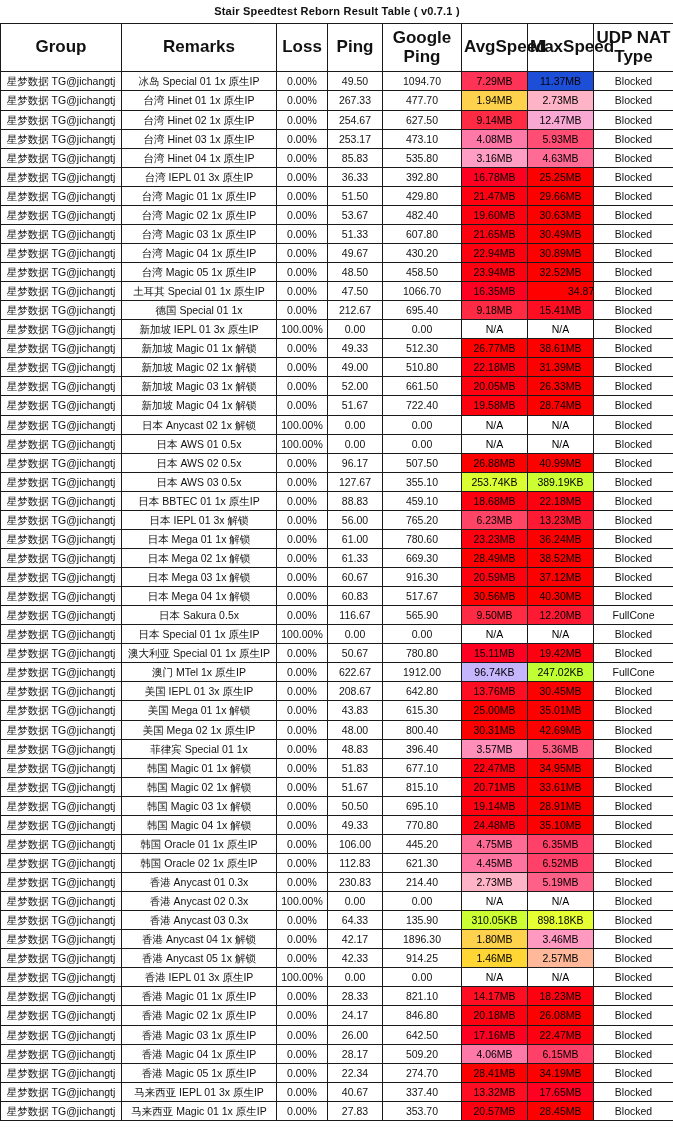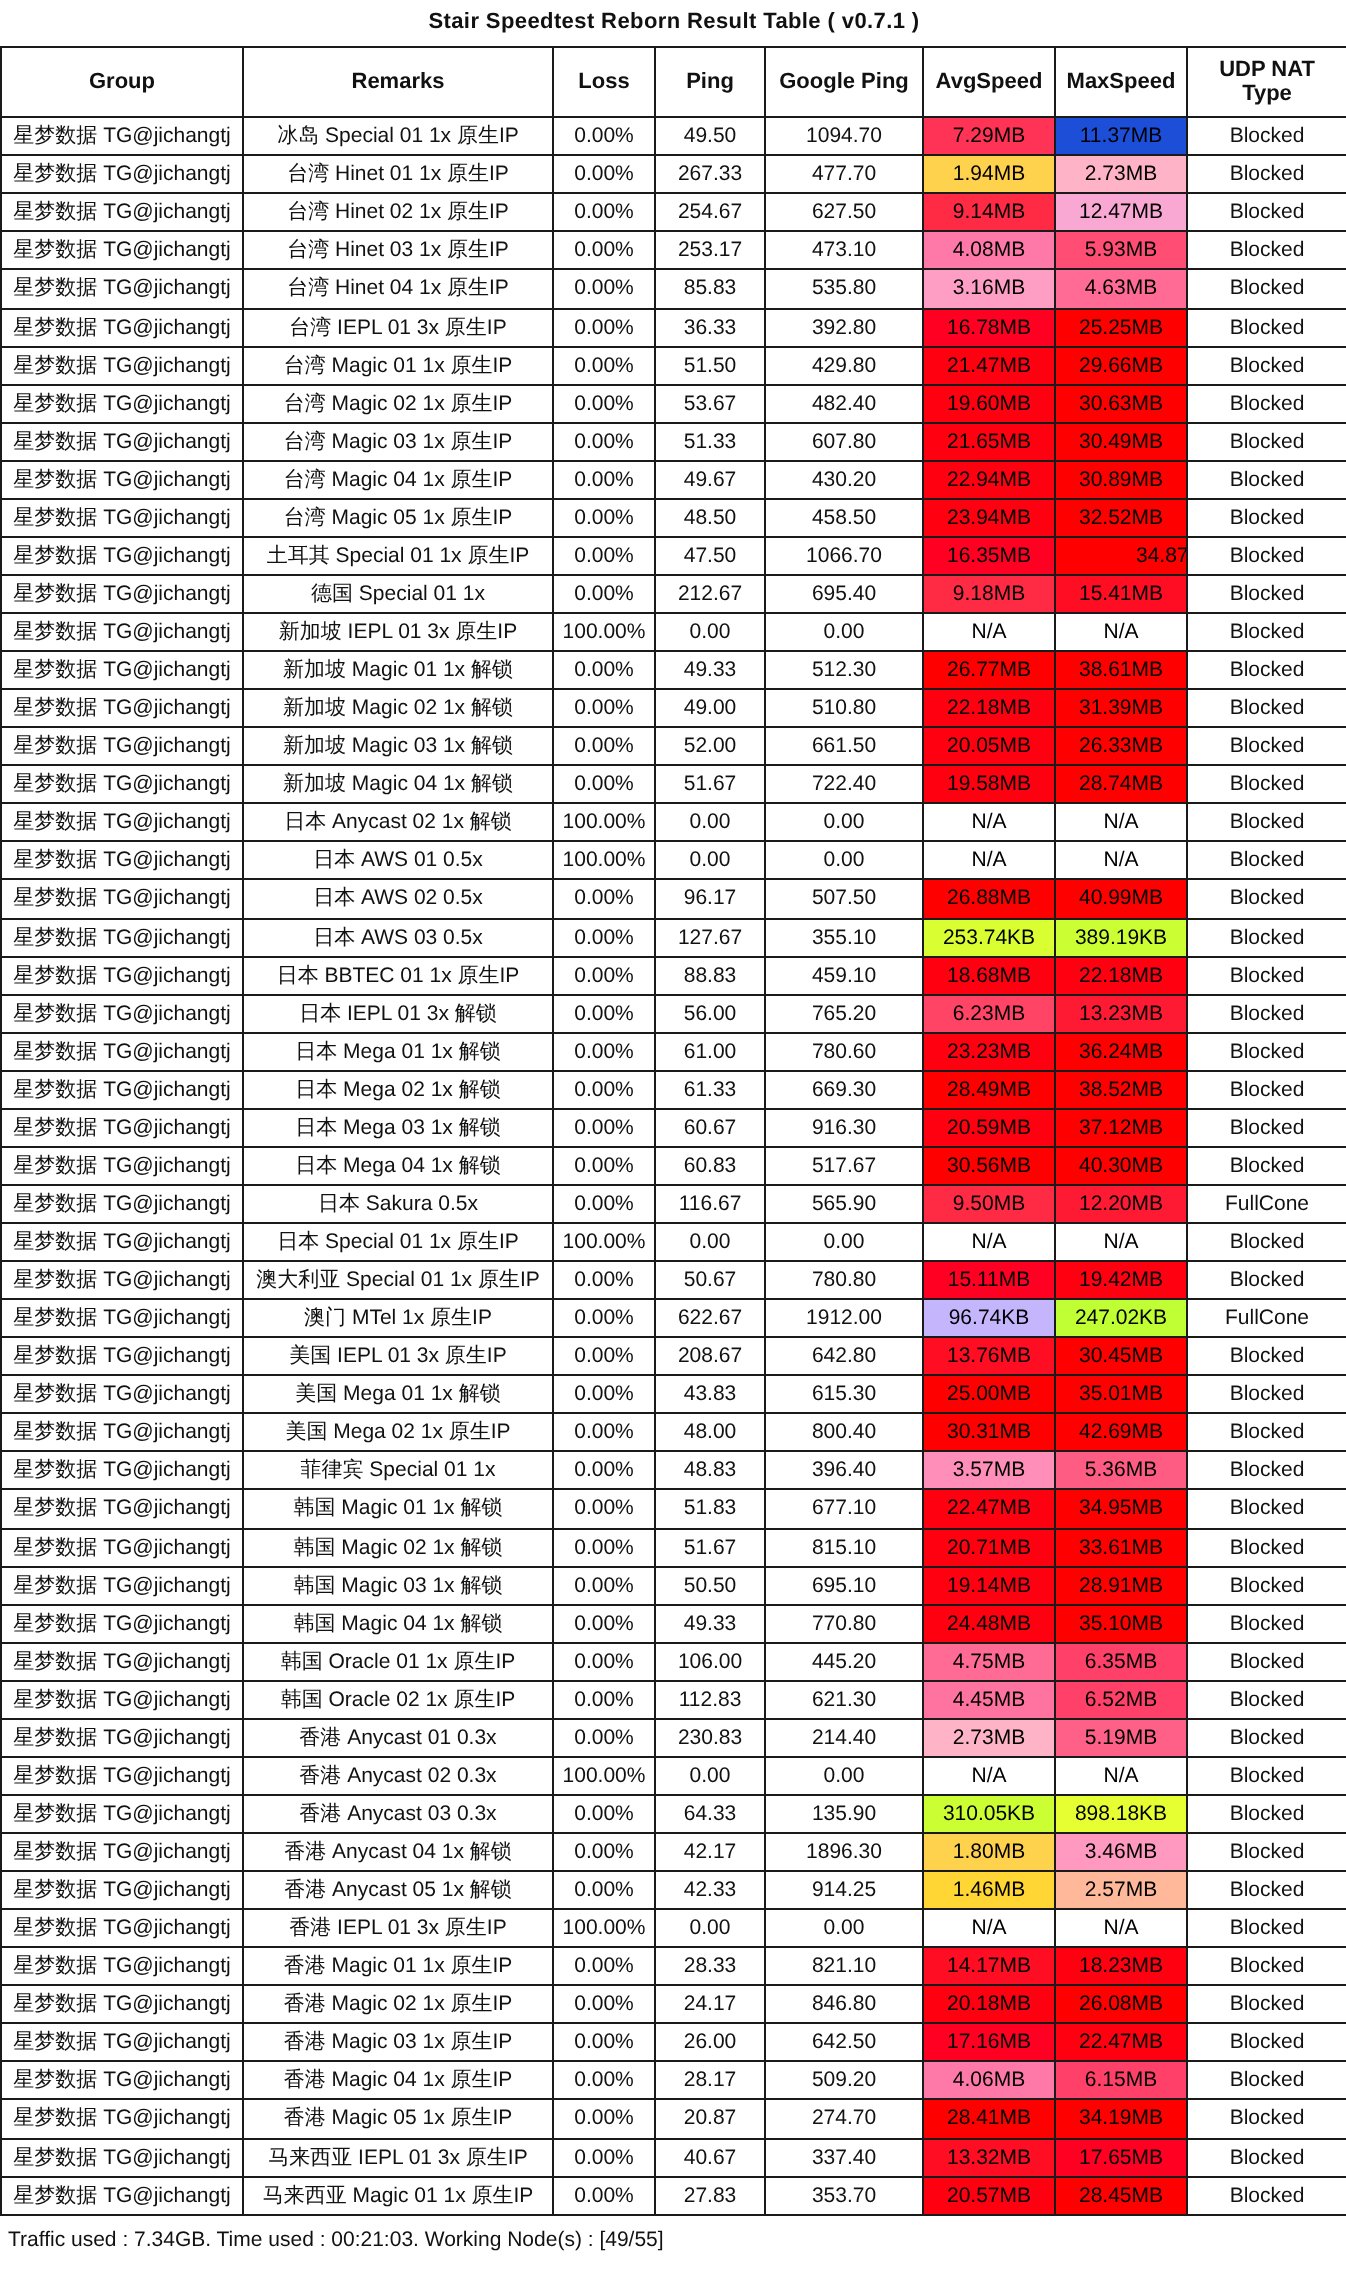--- a/index.html
+++ b/index.html
@@ -20,21 +20,21 @@
   }
   table.speedtest caption {
     caption-side: top;
     font-size: 11px;
     font-weight: bold;
     padding: 5px 0 6px 0;
     color: #111;
     letter-spacing: 0.2px;
   }
   table.speedtest th {
-    font-size: 11px;
+    font-size: 17px;
     font-weight: bold;
     border: 1px solid #1a1a1a;
     padding: 5px 2px;
     background: #ffffff;
     text-align: center;
     line-height: 1.1;
   }
   table.speedtest td {
     font-size: 10.5px;
     border: 1px solid #1a1a1a;
@@ -613,21 +613,21 @@
           <td class="num">28.17</td>
           <td class="num">509.20</td>
           <td class="speed" style="background: rgb(255, 121, 168);">4.06MB</td>
           <td class="speed" style="background: rgb(255, 64, 104);">6.15MB</td>
           <td class="nat">Blocked</td>
         </tr>
         <tr>
           <td class="group">星梦数据 TG@jichangtj</td>
           <td class="remarks">香港 Magic 05 1x 原生IP</td>
           <td class="num">0.00%</td>
-          <td class="num">20.87</td>
+          <td class="num">22.34</td>
           <td class="num">274.70</td>
           <td class="speed" style="background: rgb(255, 0, 0);">28.41MB</td>
           <td class="speed" style="background: rgb(255, 0, 0);">34.19MB</td>
           <td class="nat">Blocked</td>
         </tr>
         <tr>
           <td class="group">星梦数据 TG@jichangtj</td>
           <td class="remarks">马来西亚 IEPL 01 3x 原生IP</td>
           <td class="num">0.00%</td>
           <td class="num">40.67</td>
@@ -643,15 +643,14 @@
           <td class="num">27.83</td>
           <td class="num">353.70</td>
           <td class="speed" style="background: rgb(255, 0, 17);">20.57MB</td>
           <td class="speed" style="background: rgb(255, 0, 0);">28.45MB</td>
           <td class="nat">Blocked</td>
         </tr>
       </tbody>
   </table>
 
   <div class="footer">
-    <div>Traffic used : 7.34GB. Time used : 00:21:03. Working Node(s) : [49/55]</div>
   </div>
 </div>
 
 </body></html>

